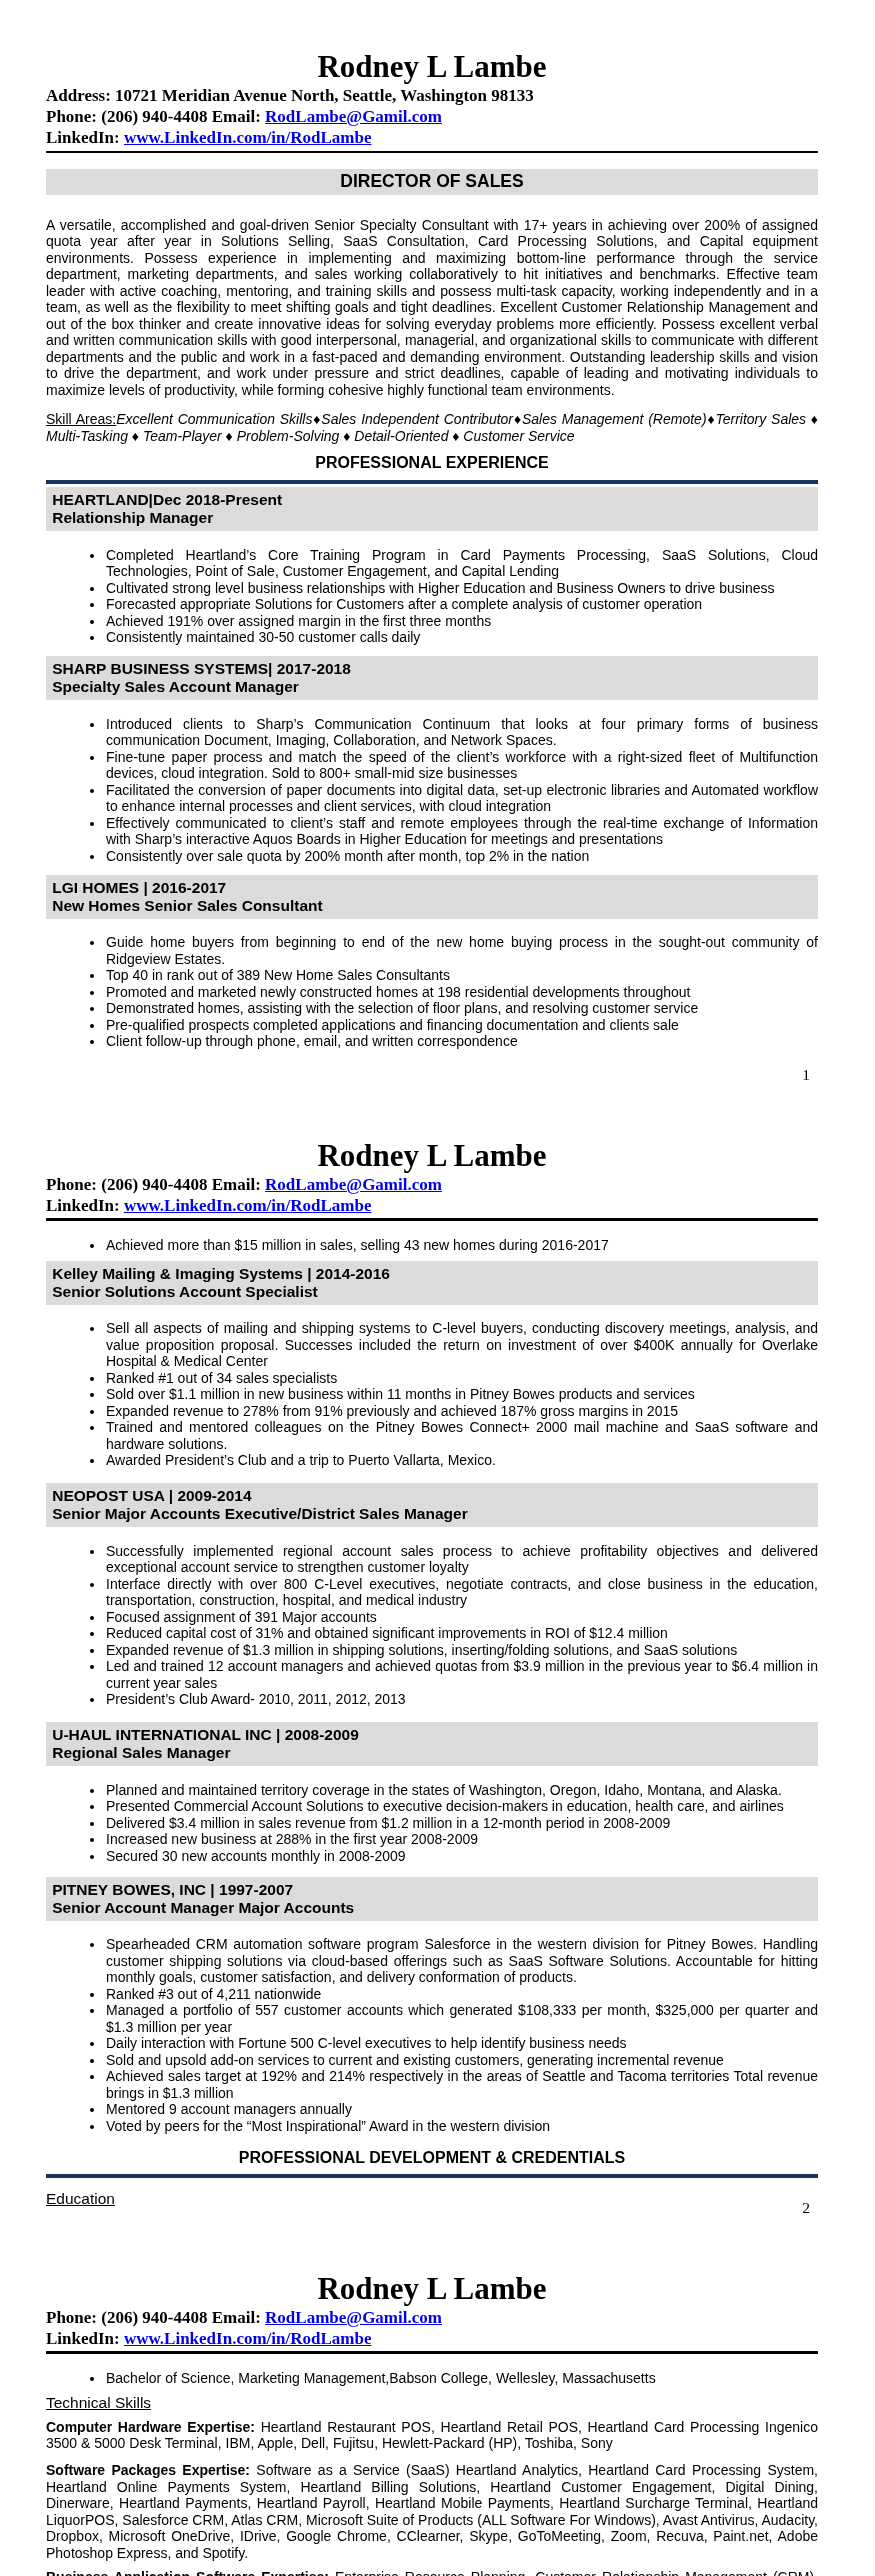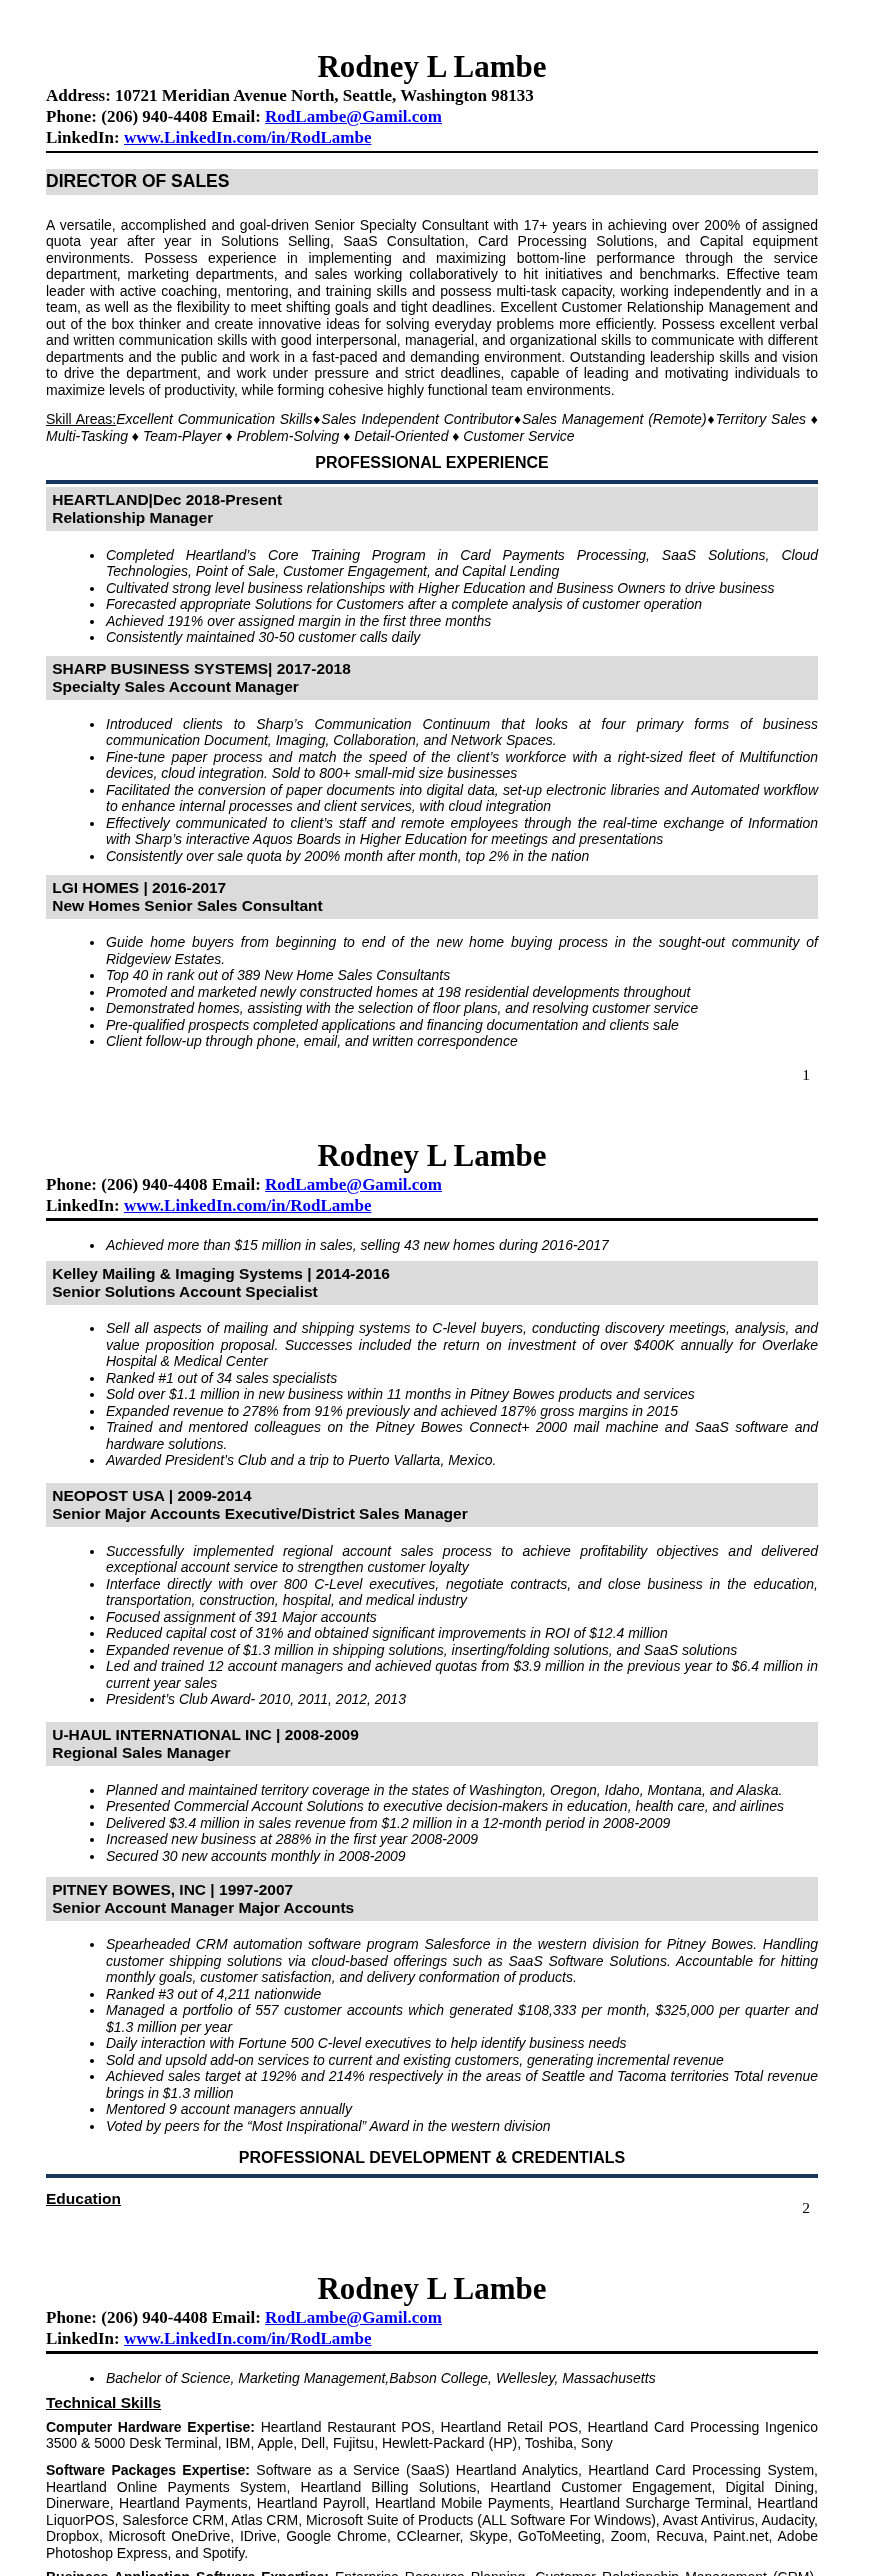--- a/index.html
+++ b/index.html
@@ -10,37 +10,37 @@
        font-family:"Liberation Sans",sans-serif;font-size:14px;line-height:16.5px;}
   .page{position:relative;width:864px;height:1133px;padding:0 46px;overflow:hidden;background:#fff;}
   .name{font-family:"Liberation Serif",serif;font-weight:bold;font-size:31px;line-height:36px;text-align:center;}
   .name.pg1{margin-top:49px;}
   .name.pgn{margin-top:5.2px;}
   .contact{font-family:"Liberation Serif",serif;font-weight:bold;font-size:17px;line-height:21px;text-align:left;}
   .contact a{color:var(--link);text-decoration:underline;cursor:pointer;}
   .rule-thin{border:0;height:2.1px;background:#000;margin-top:3.1px;}
   .rule-thick{border:0;height:3.1px;background:#000;margin-top:2.1px;}
   .rule-navy{border:0;height:3.6px;background:var(--navy);}
-  .banner{margin-top:15.5px;background:var(--bar-gray);text-align:left;
+  .banner{margin-top:15.5px;background:var(--bar-gray);text-align:center;
           font-weight:bold;font-size:17.5px;line-height:17.5px;padding:4.1px 0 4.6px;}
   .summary{margin-top:22px;text-align:justify;}
   .skill-areas{margin-top:13px;text-align:justify;}
   .skill-areas .lbl{font-weight:normal;text-decoration:underline;}
   .skill-areas .txt{font-style:italic;}
   .center-heading{margin-top:9.3px;text-align:center;font-weight:bold;font-size:16px;line-height:17px;}
   .rule-navy.mt{margin-top:9.3px;}
   .job-bar{margin-top:10.3px;background:var(--bar-gray);padding:4.1px 6.2px;}
   .job-bar.first{margin-top:3.6px;}
   .job-company{font-weight:bold;font-size:15.5px;line-height:18px;}
   .job-title{font-weight:bold;font-size:15.5px;line-height:18px;}
   ul.bullets{margin-top:15.5px;padding-left:59px;list-style:disc outside;}
-  ul.bullets li{text-align:justify;padding-left:1px;font-style:italic;}
+  ul.bullets li{text-align:justify;padding-left:1px;}
   .page-num{position:absolute;top:1067px;right:54px;font-family:"Liberation Serif",serif;font-size:15.5px;}
   .cont-bullets{margin-top:8.2px;}
-  .left-heading{font-weight:bold;font-size:15.5px;line-height:17px;text-decoration:underline;}
+  .left-heading{font-weight:normal;font-size:15.5px;line-height:17px;text-decoration:underline;}
   .skill-par{margin-top:8.2px;text-align:justify;}
   .skill-par .b{font-weight:bold;}
   .mt14{margin-top:7.2px;} .mt20{margin-top:10.3px;} .mt24{margin-top:12.4px;} .mt28{margin-top:14.4px;}
 </style>
 </head>
 <body>
 
 <div class="page">
   <div class="name pg1">Rodney L Lambe</div>
   <div class="contact">Address: 10721 Meridian Avenue North, Seattle, Washington 98133</div>

